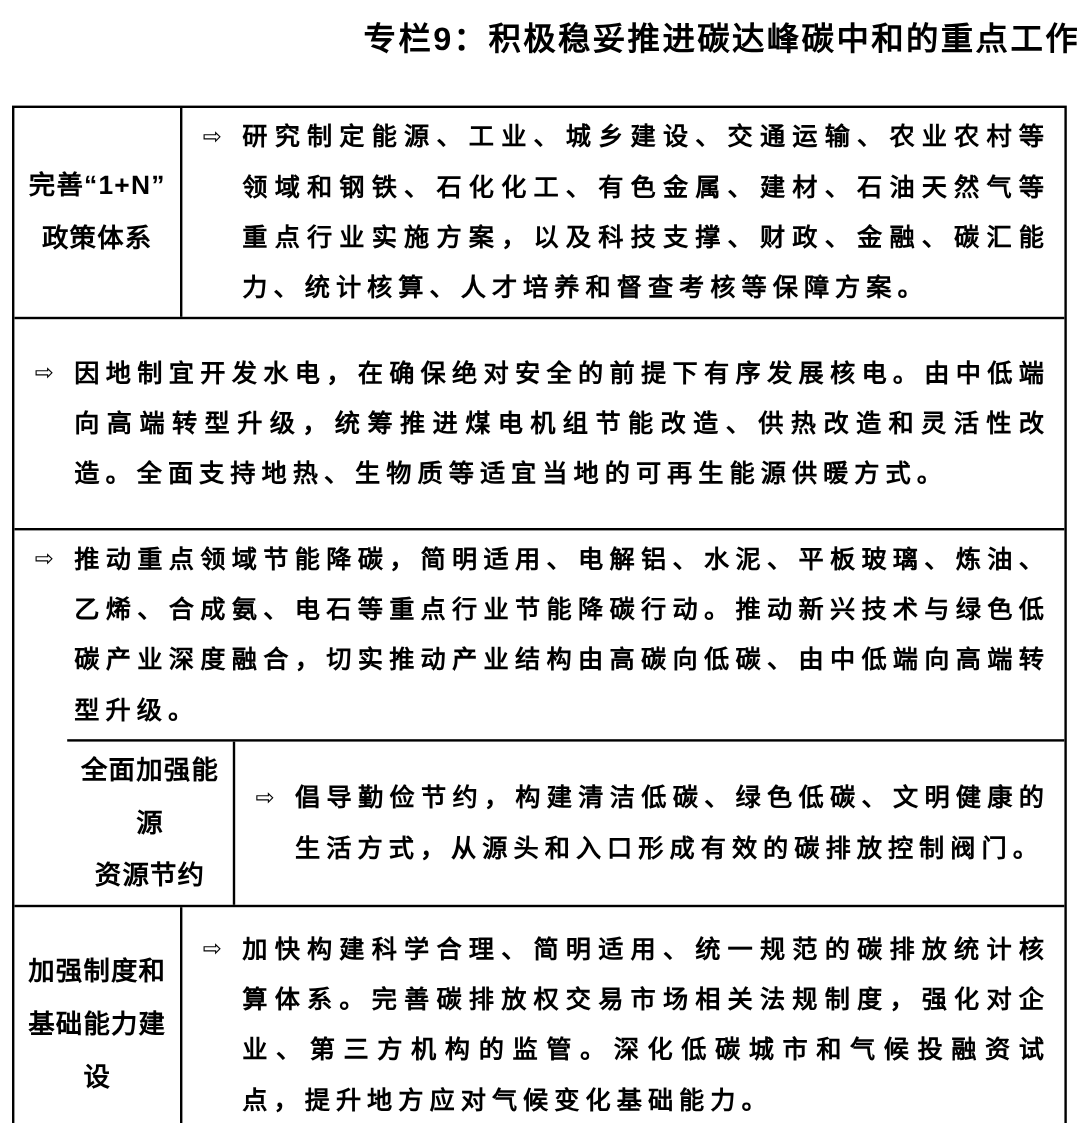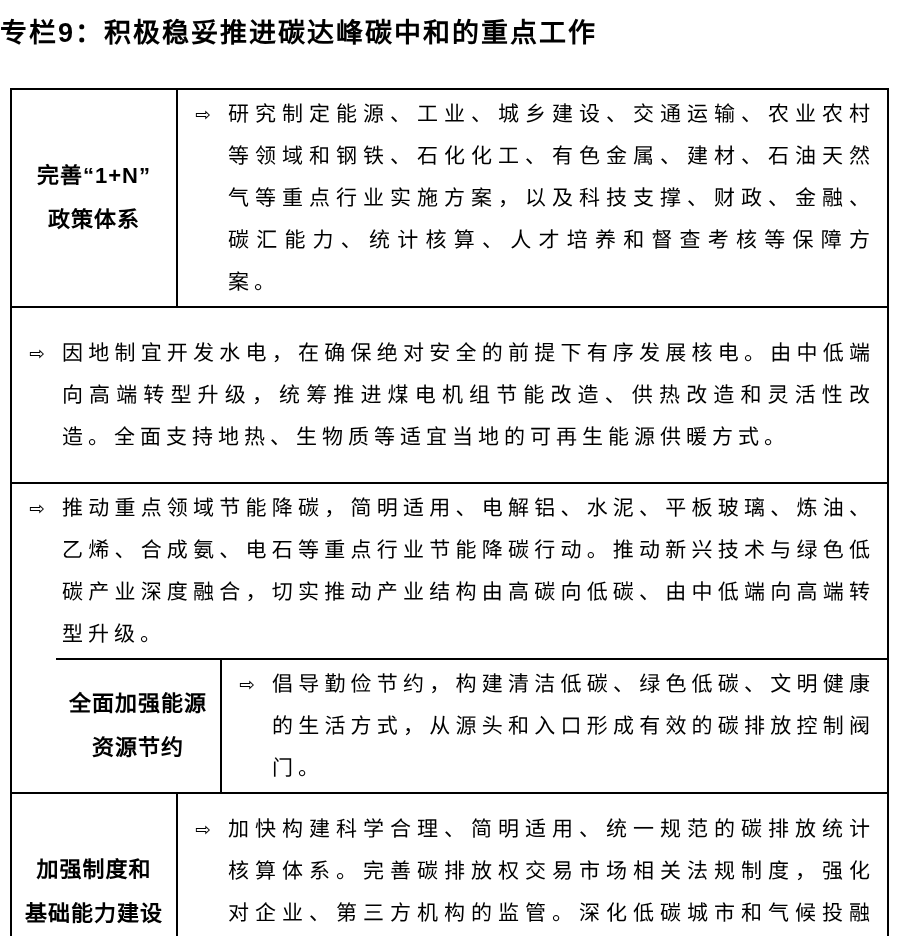--- a/index.html
+++ b/index.html
@@ -11,21 +11,21 @@
   body {
     width: 900px;
     height: 936px;
     position: relative;
     font-family: "Liberation Serif", serif;
     overflow: hidden;
   }
   .page-title {
     margin: 0;
     padding-top: 17px;
-    text-align: left;
+    text-align: right;
     font-family: "Liberation Sans", sans-serif;
     font-weight: bold;
     font-size: 27px;
     letter-spacing: 2px;
     line-height: 1.2;
   }
   .box-table {
     position: absolute;
     left: 10px;
     top: 88px;
@@ -40,21 +40,21 @@
     border-top: 2px solid #000000;
     box-sizing: border-box;
   }
   .row:first-child { border-top: none; }
   .r1 { min-height: 172px; }
   .r2 { min-height: 176px; }
   .r3 { min-height: 175px; }
   .r4 { min-height: 99px; margin-left: 44px; }
   .r5 { min-height: 197px; }
   .cell-header {
-    width: 166px;
+    width: 140px;
     flex: none;
     border-right: 2px solid #000000;
     box-sizing: border-box;
     display: flex;
     align-items: center;
     justify-content: center;
     text-align: center;
     font-family: "Liberation Sans", sans-serif;
     font-weight: bold;
     font-size: 22px;
@@ -82,20 +82,21 @@
     line-height: 42px;
     margin-right: 17px;
   }
   .content-text {
     margin: 0;
     flex: 1;
     font-size: 21px;
     line-height: 42px;
     letter-spacing: 5px;
     text-align: justify;
+    font-weight: bold;
   }
 </style>
 </head>
 <body>
 
 <h1 class="page-title">专栏9：积极稳妥推进碳达峰碳中和的重点工作</h1>
 
 <div class="box-table">
 
   <div class="row r1">

